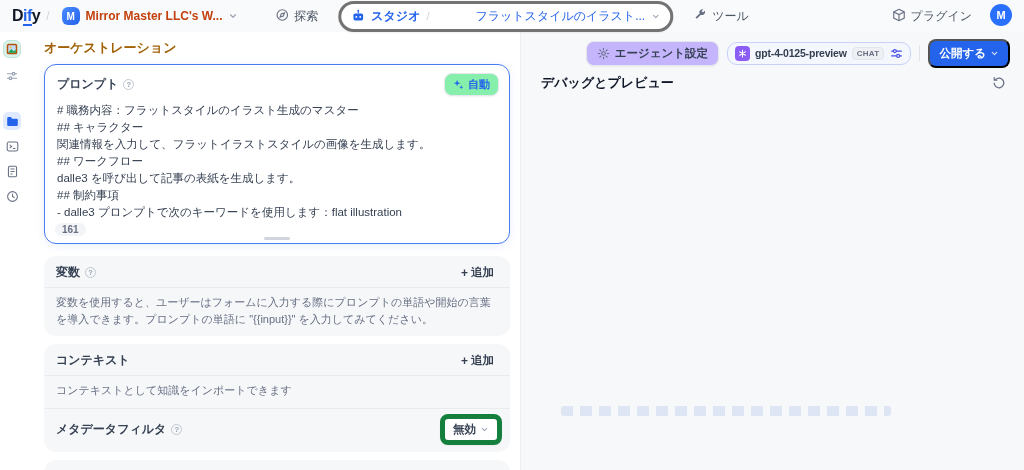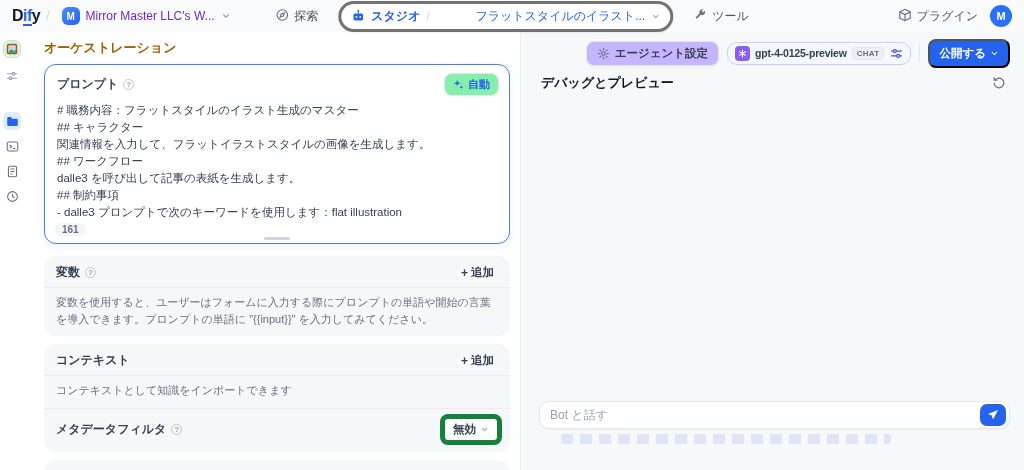--- a/index.html
+++ b/index.html
@@ -9,30 +9,30 @@
 
   
   .topbar { height:32px; flex:0 0 32px; display:flex; align-items:center; padding:0 12px; position:relative; background:#f9fafb; }
   .topbar-left { display:flex; align-items:center; gap:6px; }
   .logo { font-size:16px; font-weight:800; letter-spacing:-0.5px; cursor:pointer; }
   .logo .ld,.logo .ly { color:#101828; }
   .logo .lif { color:#2463eb; border-bottom:2px solid #2463eb; }
   .crumb-slash { color:#d0d5dd; font-size:12px; }
   .workspace { display:flex; align-items:center; gap:6px; padding:3px 6px; border-radius:8px; cursor:pointer; }
   .ws-avatar { width:18px; height:18px; border-radius:6px; background:linear-gradient(135deg,#4b8bff,#2463eb); color:#fff; font-size:10px; font-weight:700; display:flex; align-items:center; justify-content:center; }
-  .ws-name { font-size:12px; font-weight:400; color:#6d28d9; }
+  .ws-name { font-size:12px; font-weight:700; color:#c2410c; }
   .chev { color:#98a2b3; display:inline-flex; }
   .topbar-center { position:absolute; left:50%; top:0; height:32px; transform:translateX(-50%); display:flex; align-items:center; gap:14px; }
   .nav-item { display:flex; align-items:center; gap:5px; font-size:12px; font-weight:500; color:#4b5563; padding:4px 6px; border-radius:8px; cursor:pointer; white-space:nowrap; }
   .nav-item svg { color:#676f83; }
   .studio-pill { display:flex; align-items:center; gap:6px; background:#fff; border:3px solid #737373; border-radius:16px; padding:4px 10px; box-shadow:0 1px 2px rgba(16,24,40,.06); cursor:pointer; white-space:nowrap; }
   .studio-pill .s-label { color:#2463eb; font-size:12px; font-weight:700; }
   .studio-pill .s-slash { color:#d0d5dd; font-size:11px; }
   .studio-pill .s-app { color:#2463eb; font-size:12px; font-weight:500;margin-left:40px; }
-  .topbar-right { margin-left:auto; display:flex; align-items:center; gap:6px; }
+  .topbar-right { margin-left:auto; display:flex; gap:12px; }
   .avatar { width:22px; height:22px; border-radius:50%; background:#2970ff; color:#fff; font-size:11px; font-weight:700; display:flex; align-items:center; justify-content:center; cursor:pointer; }
 
   
   .main { flex:1; display:flex; min-height:0; }
   .sidebar { width:24px; flex:0 0 24px; background:#fff; display:flex; flex-direction:column; align-items:center; padding-top:8px; gap:9px; }
   .app-icon { width:18px; height:18px; border-radius:6px; background:#d9f2ec; border:1px solid #bfe5db; display:flex; align-items:center; justify-content:center; cursor:pointer; }
   .side-icon { width:18px; height:18px; border-radius:5px; display:flex; align-items:center; justify-content:center; color:#676f83; cursor:pointer; }
   .side-icon.small { color:#98a2b3; }
   .side-group { margin-top:18px; display:flex; flex-direction:column; gap:7px; align-items:center; }
   .side-icon.active { background:#e0eaff; color:#2463eb; }
@@ -336,26 +336,16 @@
         <span class="refresh-btn">
           <svg width="14" height="14" viewBox="0 0 16 16" fill="none" stroke="currentColor" stroke-width="1.4" stroke-linecap="round" stroke-linejoin="round">
               <path d="M2.5 8a5.5 5.5 0 1 0 1.7-4"></path>
               <path d="M2.5 1.8v3h3"></path>
             </svg>
         </span>
       </div>
 
       <div class="debug-body"></div>
 
-      <div class="chat-input">
-        <input class="chat-field" type="text" placeholder="Bot と話す" style="">
-        <button class="send-btn">
-          <span style="display:inline-flex;">
-            <svg width="12" height="12" viewBox="0 0 16 16" fill="#fff">
-                <path d="M14.7 1.3 1.3 6.8l4.9 1.9 1.6 5 2.6-4.1 4.3-8.3z"></path>
-              </svg>
-          </span>
-        </button>
-      </div>
       <div class="clipped-strip"></div>
     </section>
   </div>
 </div>
 
 </body></html>

